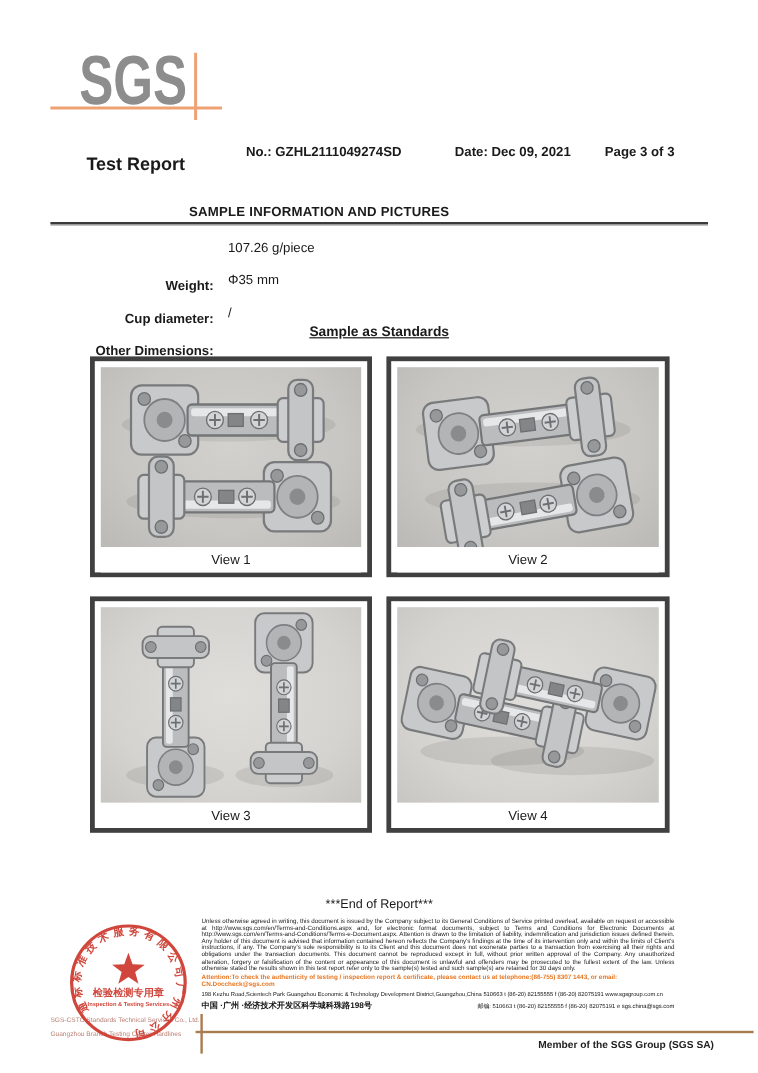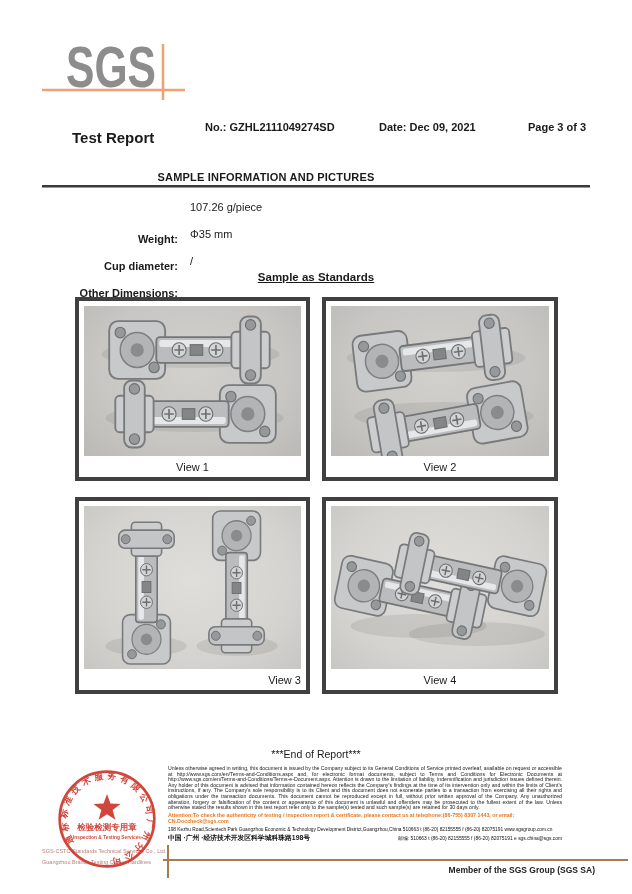--- a/index.html
+++ b/index.html
@@ -7,21 +7,21 @@
     position:relative;width:632px;height:894px;background:#ffffff;
     font-family:"Liberation Sans","DejaVu Sans",sans-serif;color:#1a1a1a;
     overflow:hidden;
   }
 
   
   .logo-svg{position:absolute;left:40px;top:30px;}
   .hdr-title{position:absolute;left:72px;top:129px;font-size:15px;font-weight:bold;}
   .hdr-no{position:absolute;left:205px;top:121px;font-size:11px;font-weight:bold;}
   .hdr-date{position:absolute;left:379px;top:121px;font-size:11px;font-weight:bold;}
-  .hdr-page{position:absolute;left:528px;top:121px;font-size:11px;font-weight:bold;}
+  .hdr-page{position:absolute;left:504px;top:121px;font-size:11px;font-weight:bold;}
 
   
   .sec-title{position:absolute;left:0;top:171px;width:532px;text-align:center;
     font-size:11px;font-weight:bold;letter-spacing:.2px;}
   .sec-rule{position:absolute;left:42px;top:185px;width:548px;height:3px;
     background:linear-gradient(#3a3a3a 0 65%, #9a9a9a 65% 100%);}
   .field-row{position:absolute;left:0;width:632px;font-size:11px;}
   .field-label{position:absolute;left:0;top:0;width:178px;text-align:right;font-weight:bold;margin-top:32px;}
   .field-value{position:absolute;left:190px;top:0;}
   .sub-title{position:absolute;left:0;top:271px;width:632px;text-align:center;
@@ -127,21 +127,21 @@
       <svg viewBox="0 0 224 150" preserveAspectRatio="none">
         <ellipse cx="108" cy="52" rx="92" ry="14" fill="rgba(0,0,0,0.07)"></ellipse>
         <ellipse cx="116" cy="110" rx="92" ry="14" fill="rgba(0,0,0,0.07)"></ellipse>
         <use href="#hinge" xlink:href="#hinge" transform="translate(20,22) rotate(-7) scale(0.74)"></use>
         <use href="#hinge" xlink:href="#hinge" transform="translate(205,138) rotate(170) scale(0.74)"></use>
       </svg>
     </div>
     <div class="panel-caption">View 2</div>
   </div>
 
-  <div class="panel" style="left:75px;top:497px;width:235px;height:197px;align-items:flex-end;">
+  <div class="panel" style="left:75px;top:497px;width:235px;height:197px;">
     <div class="photo photo-b">
       <svg viewBox="0 0 224 163" preserveAspectRatio="none">
         <ellipse cx="64" cy="140" rx="42" ry="10" fill="rgba(0,0,0,0.08)"></ellipse>
         <ellipse cx="158" cy="140" rx="42" ry="10" fill="rgba(0,0,0,0.08)"></ellipse>
         <use href="#hinge" xlink:href="#hinge" transform="translate(32,158) rotate(-90) scale(0.65)"></use>
         <use href="#hinge" xlink:href="#hinge" transform="translate(190,5) rotate(90) scale(0.65)"></use>
       </svg>
     </div>
     <div class="panel-caption">View 3</div>
   </div>

